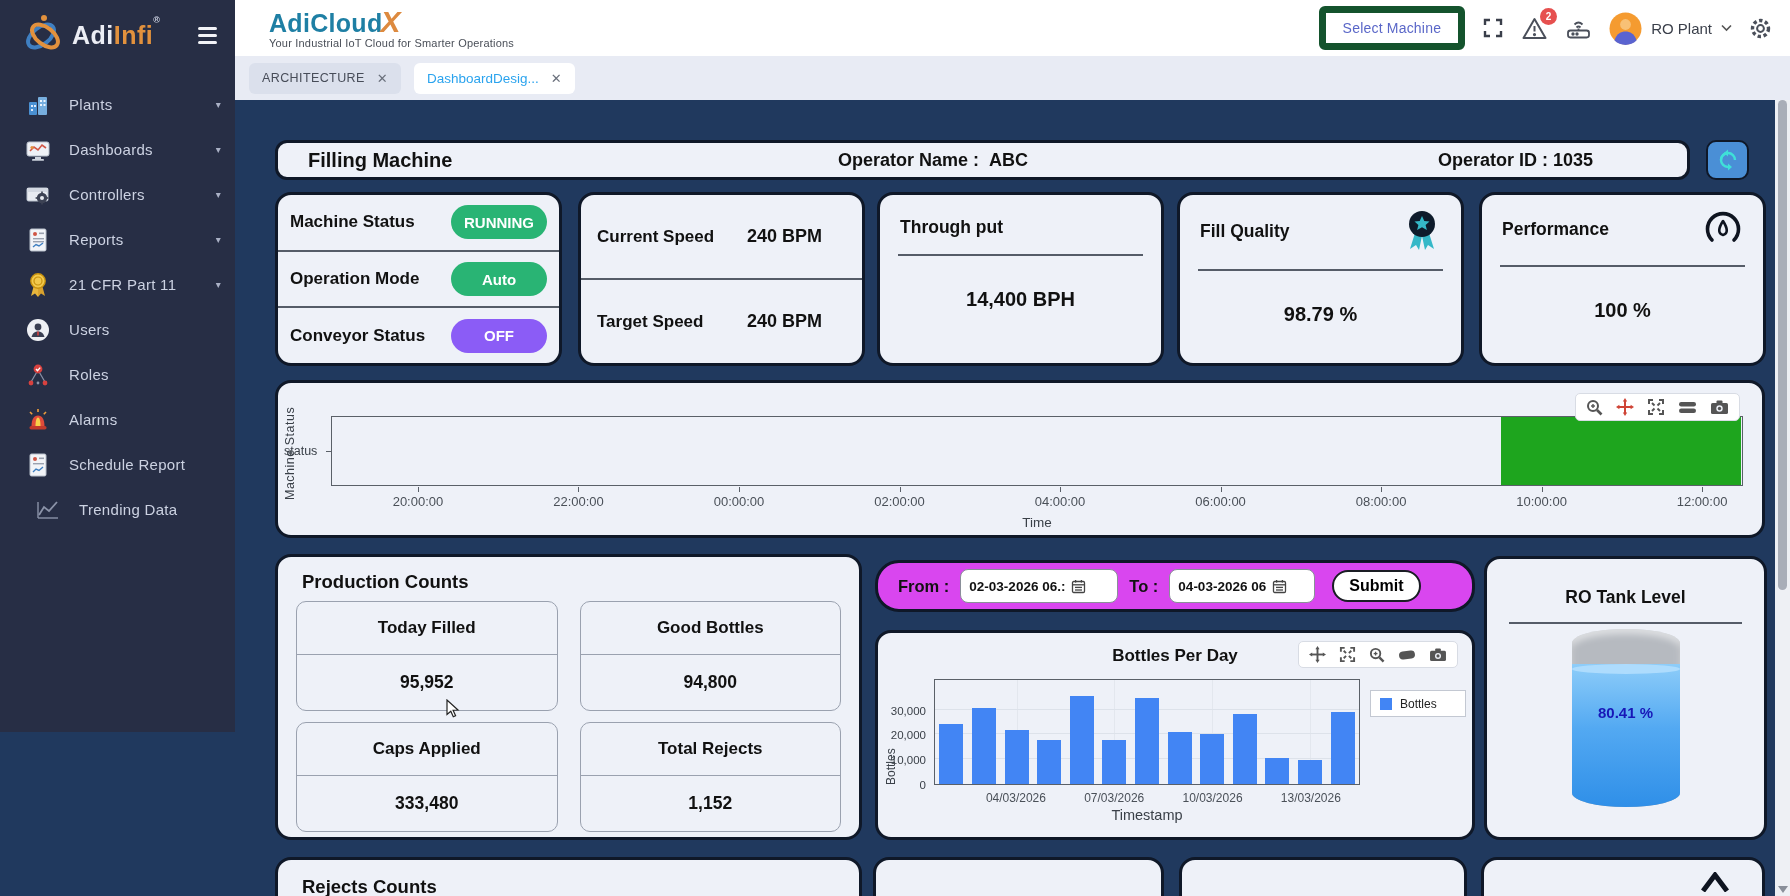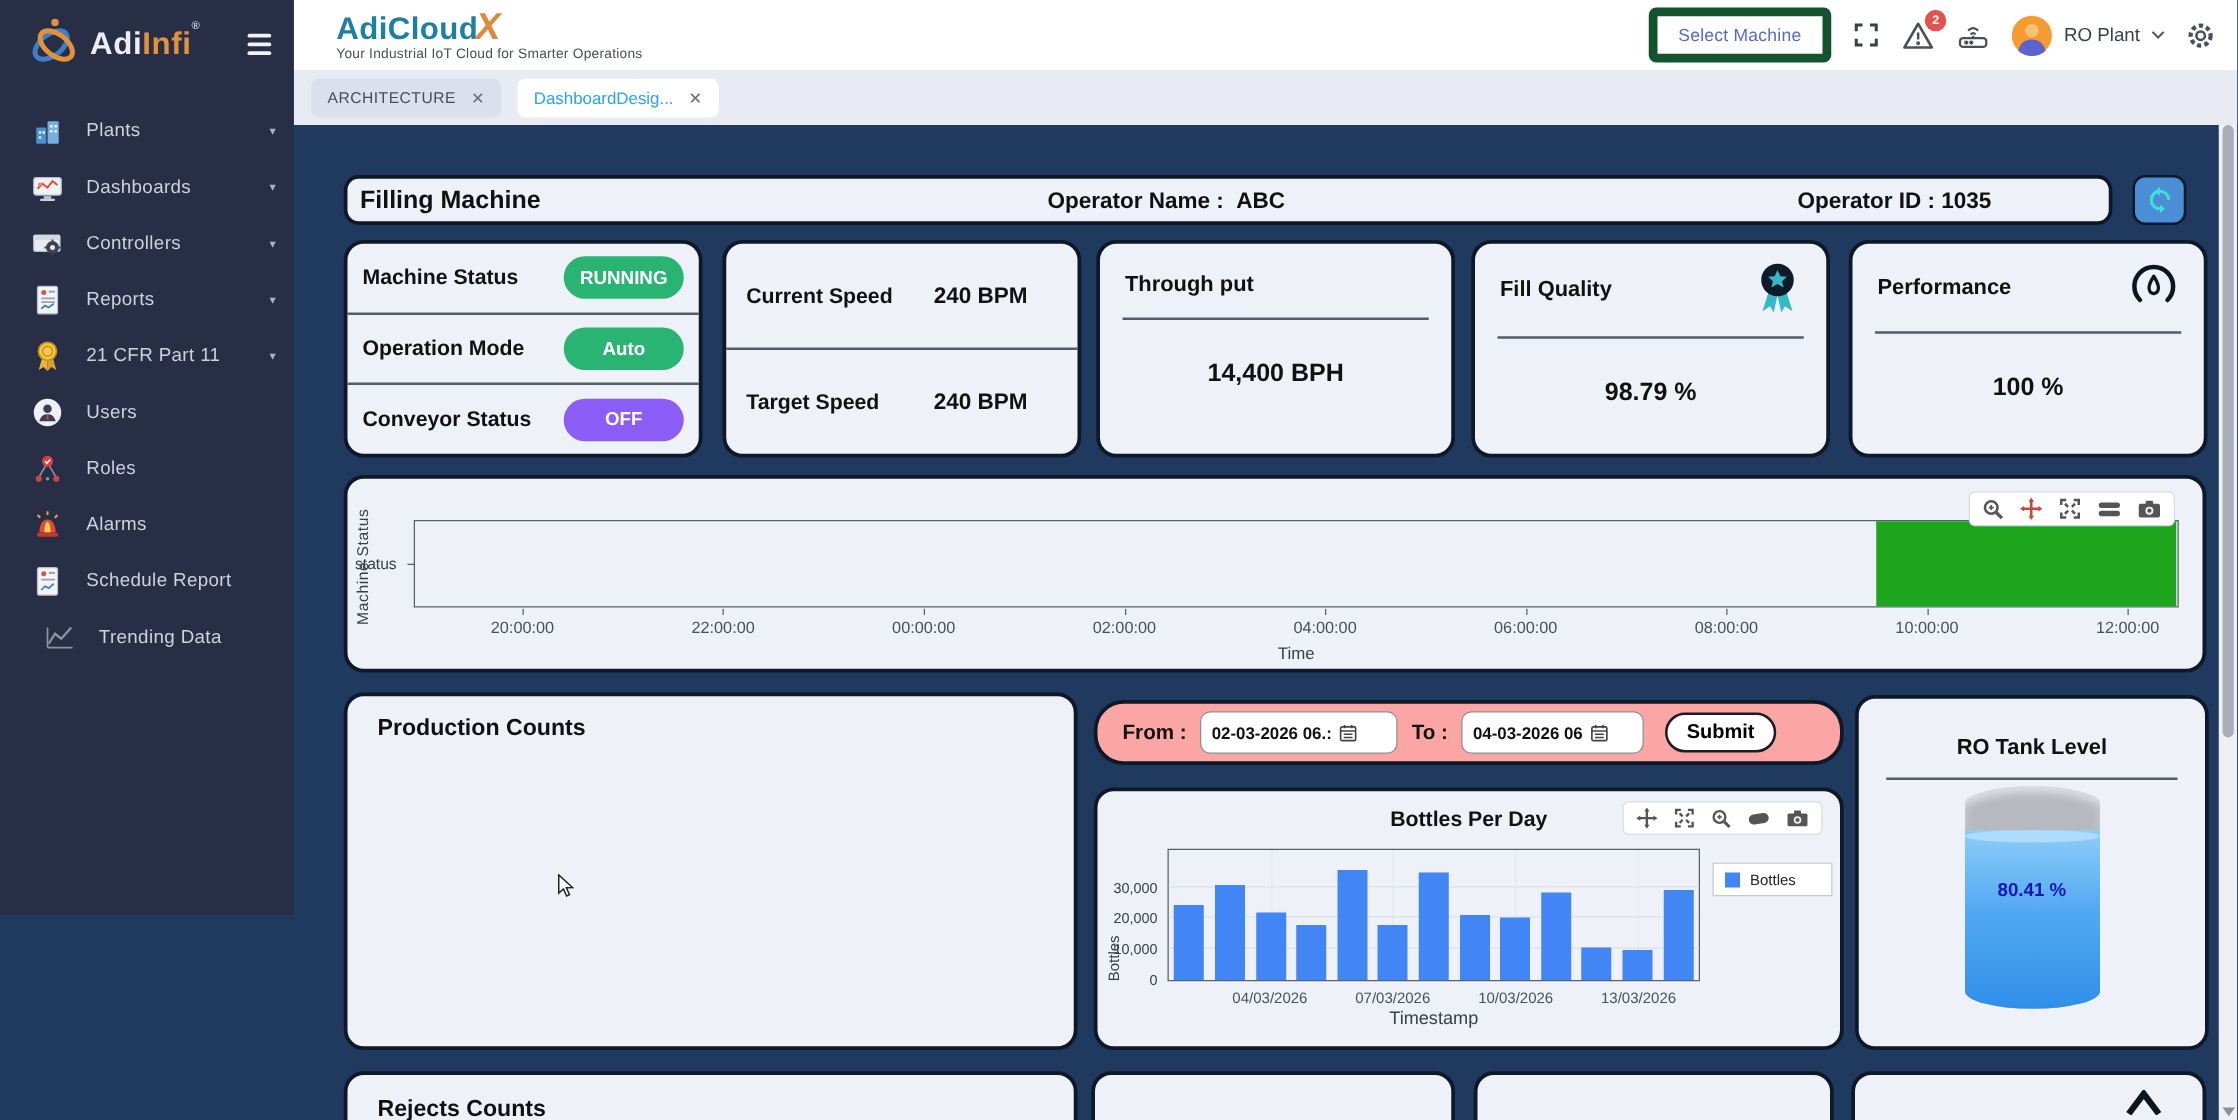--- a/index.html
+++ b/index.html
@@ -37,21 +37,21 @@
   .tabbar { position:absolute; left:235px; top:56px; width:1555px; height:44px; background:#e8ebf4; display:flex; align-items:center; padding-left:14px; gap:13px; z-index:5; }
   .tab { display:flex; align-items:center; gap:12px; padding:8px 13px; border-radius:6px; font-size:12.5px; cursor:pointer; }
   .tab.inactive { background:#dbe0ec; color:#474c58; letter-spacing:.4px; }
   .tab.active { background:#ffffff; color:#2aa3ee; font-size:13.5px; }
   .tab .x { color:#6a707c; font-size:13px; }
   
   .main { position:absolute; left:235px; top:100px; width:1555px; height:796px; background:#20395e; overflow:hidden; }
   .card { position:absolute; background:#eef1f8; border:3px solid #0f1828; border-radius:16px; }
   
   .title-bar { left:40px; top:40px; width:1415px; height:40px; border-radius:12px; display:flex; align-items:center; }
-  .tb-title { font-size:20px; font-weight:bold; margin-left:10px; }
+  .tb-title { font-size:20px; font-weight:bold; margin-left:30px; }
   .tb-op { position:absolute; left:560px; font-size:18px; font-weight:bold; }
   .tb-op .val { margin-left:10px; }
   .tb-id { position:absolute; left:1160px; font-size:18px; font-weight:bold; }
   .refresh-btn { position:absolute; left:1471px; top:40px; width:43px; height:40px; background:#4a8fd6; border:2px solid #0f1828; border-radius:10px; display:flex; align-items:center; justify-content:center; cursor:pointer; }
   
   .kpi { top:92px; height:174px; }
   .status-card { left:40px; width:287px; display:flex; flex-direction:column; }
   .status-row { flex:1; display:flex; align-items:center; justify-content:space-between; padding:0 12px 0 12px; border-bottom:2px solid #555c68; }
   .status-row:last-child { border-bottom:none; }
   .status-label { font-size:17px; font-weight:bold; }
@@ -84,21 +84,21 @@
   .plotbar { position:absolute; display:flex; align-items:center; gap:13px; background:#fff; border:1px solid #d8dce4; border-radius:5px; padding:4px 10px; }
   .tl-toolbar { right:22px; top:10px; }
   
   .prod-card { left:40px; top:454px; width:587px; height:286px; padding:12px 18px; }
   .prod-title { font-size:18.5px; font-weight:bold; margin:2px 0 8px 6px; }
   .prod-grid { display:grid; grid-template-columns:1fr 1fr; gap:11px 22px; }
   .prod-item { border:1.5px solid #9aa1af; border-radius:10px; overflow:hidden; }
   .prod-item .pl { height:53px; display:flex; align-items:center; justify-content:center; font-size:17px; font-weight:bold; border-bottom:1.5px solid #9aa1af; }
   .prod-item .pv { height:55px; display:flex; align-items:center; justify-content:center; font-size:17.5px; font-weight:bold; }
   
-  .date-bar { left:640px; top:460px; width:600px; height:52px; border-radius:24px; display:flex; align-items:center; padding:0 20px; gap:11px; background:#fca5a5; }
+  .date-bar { left:640px; top:460px; width:600px; height:52px; border-radius:24px; display:flex; align-items:center; padding:0 20px; gap:11px; background:#d946ef; }
   .dlabel { font-size:16.5px; font-weight:bold; }
   .dinput { height:34px; border:1px solid #8a8f99; border-radius:8px; background:#fff; display:flex; align-items:center; padding:0 8px; gap:6px; cursor:text; }
   .dinput .dval { font-size:13.5px; font-weight:bold; white-space:nowrap; }
   .submit-btn { margin-left:6px; background:#fff; border:2px solid #1a1d24; border-radius:19px; font-size:16px; font-weight:bold; padding:5px 15px; font-family:inherit; cursor:pointer; }
   
   .bottles-card { left:640px; top:530px; width:600px; height:210px; }
   .bc-title { position:absolute; left:0; width:100%; top:13px; text-align:center; font-size:17px; font-weight:bold; }
   .bc-toolbar { right:14px; top:8px; }
   .bc-plot { position:absolute; left:56px; top:46px; width:426px; height:106px; border:1px solid #5a6068; }
   .bc-grid { position:absolute; left:0; width:100%; height:1px; background:#dde2ea; }
@@ -499,20 +499,38 @@
           <circle cx="9.5" cy="9.5" r="1.7" fill="#555"></circle>
         </svg>
     </div>
     <svg class="cursor" width="15" height="20" viewBox="0 0 15 20">
         <path d="M1,1 L1,15.5 L4.8,12.2 L7.3,17.8 L9.6,16.7 L7.1,11.2 L12,11 Z" fill="#fff" stroke="#222" stroke-width="1.2"></path>
       </svg>
   </div>
 
   <div class="card prod-card">
     <div class="prod-title">Production Counts</div>
+    <div class="prod-grid">
+      <div class="prod-item">
+        <div class="pl">Today Filled</div>
+        <div class="pv">95,952</div>
+      </div>
+      <div class="prod-item">
+        <div class="pl">Good Bottles</div>
+        <div class="pv">94,800</div>
+      </div>
+      <div class="prod-item">
+        <div class="pl">Caps Applied</div>
+        <div class="pv">333,480</div>
+      </div>
+      <div class="prod-item">
+        <div class="pl">Total Rejects</div>
+        <div class="pv">1,152</div>
+      </div>
+    </div>
   </div>
 
   <div class="card date-bar">
     <span class="dlabel">From :</span>
     <span class="dinput" style="width:158px;">
       <span class="dval">02-03-2026 06.:</span>
       <svg width="15" height="15" viewBox="0 0 15 15" fill="none" stroke="#444" stroke-width="1.3">
           <rect x="1.5" y="2.5" width="12" height="11" rx="1.2"></rect>
           <line x1="1.5" y1="5.8" x2="13.5" y2="5.8"></line>
           <line x1="4.6" y1="1" x2="4.6" y2="3.6"></line>

